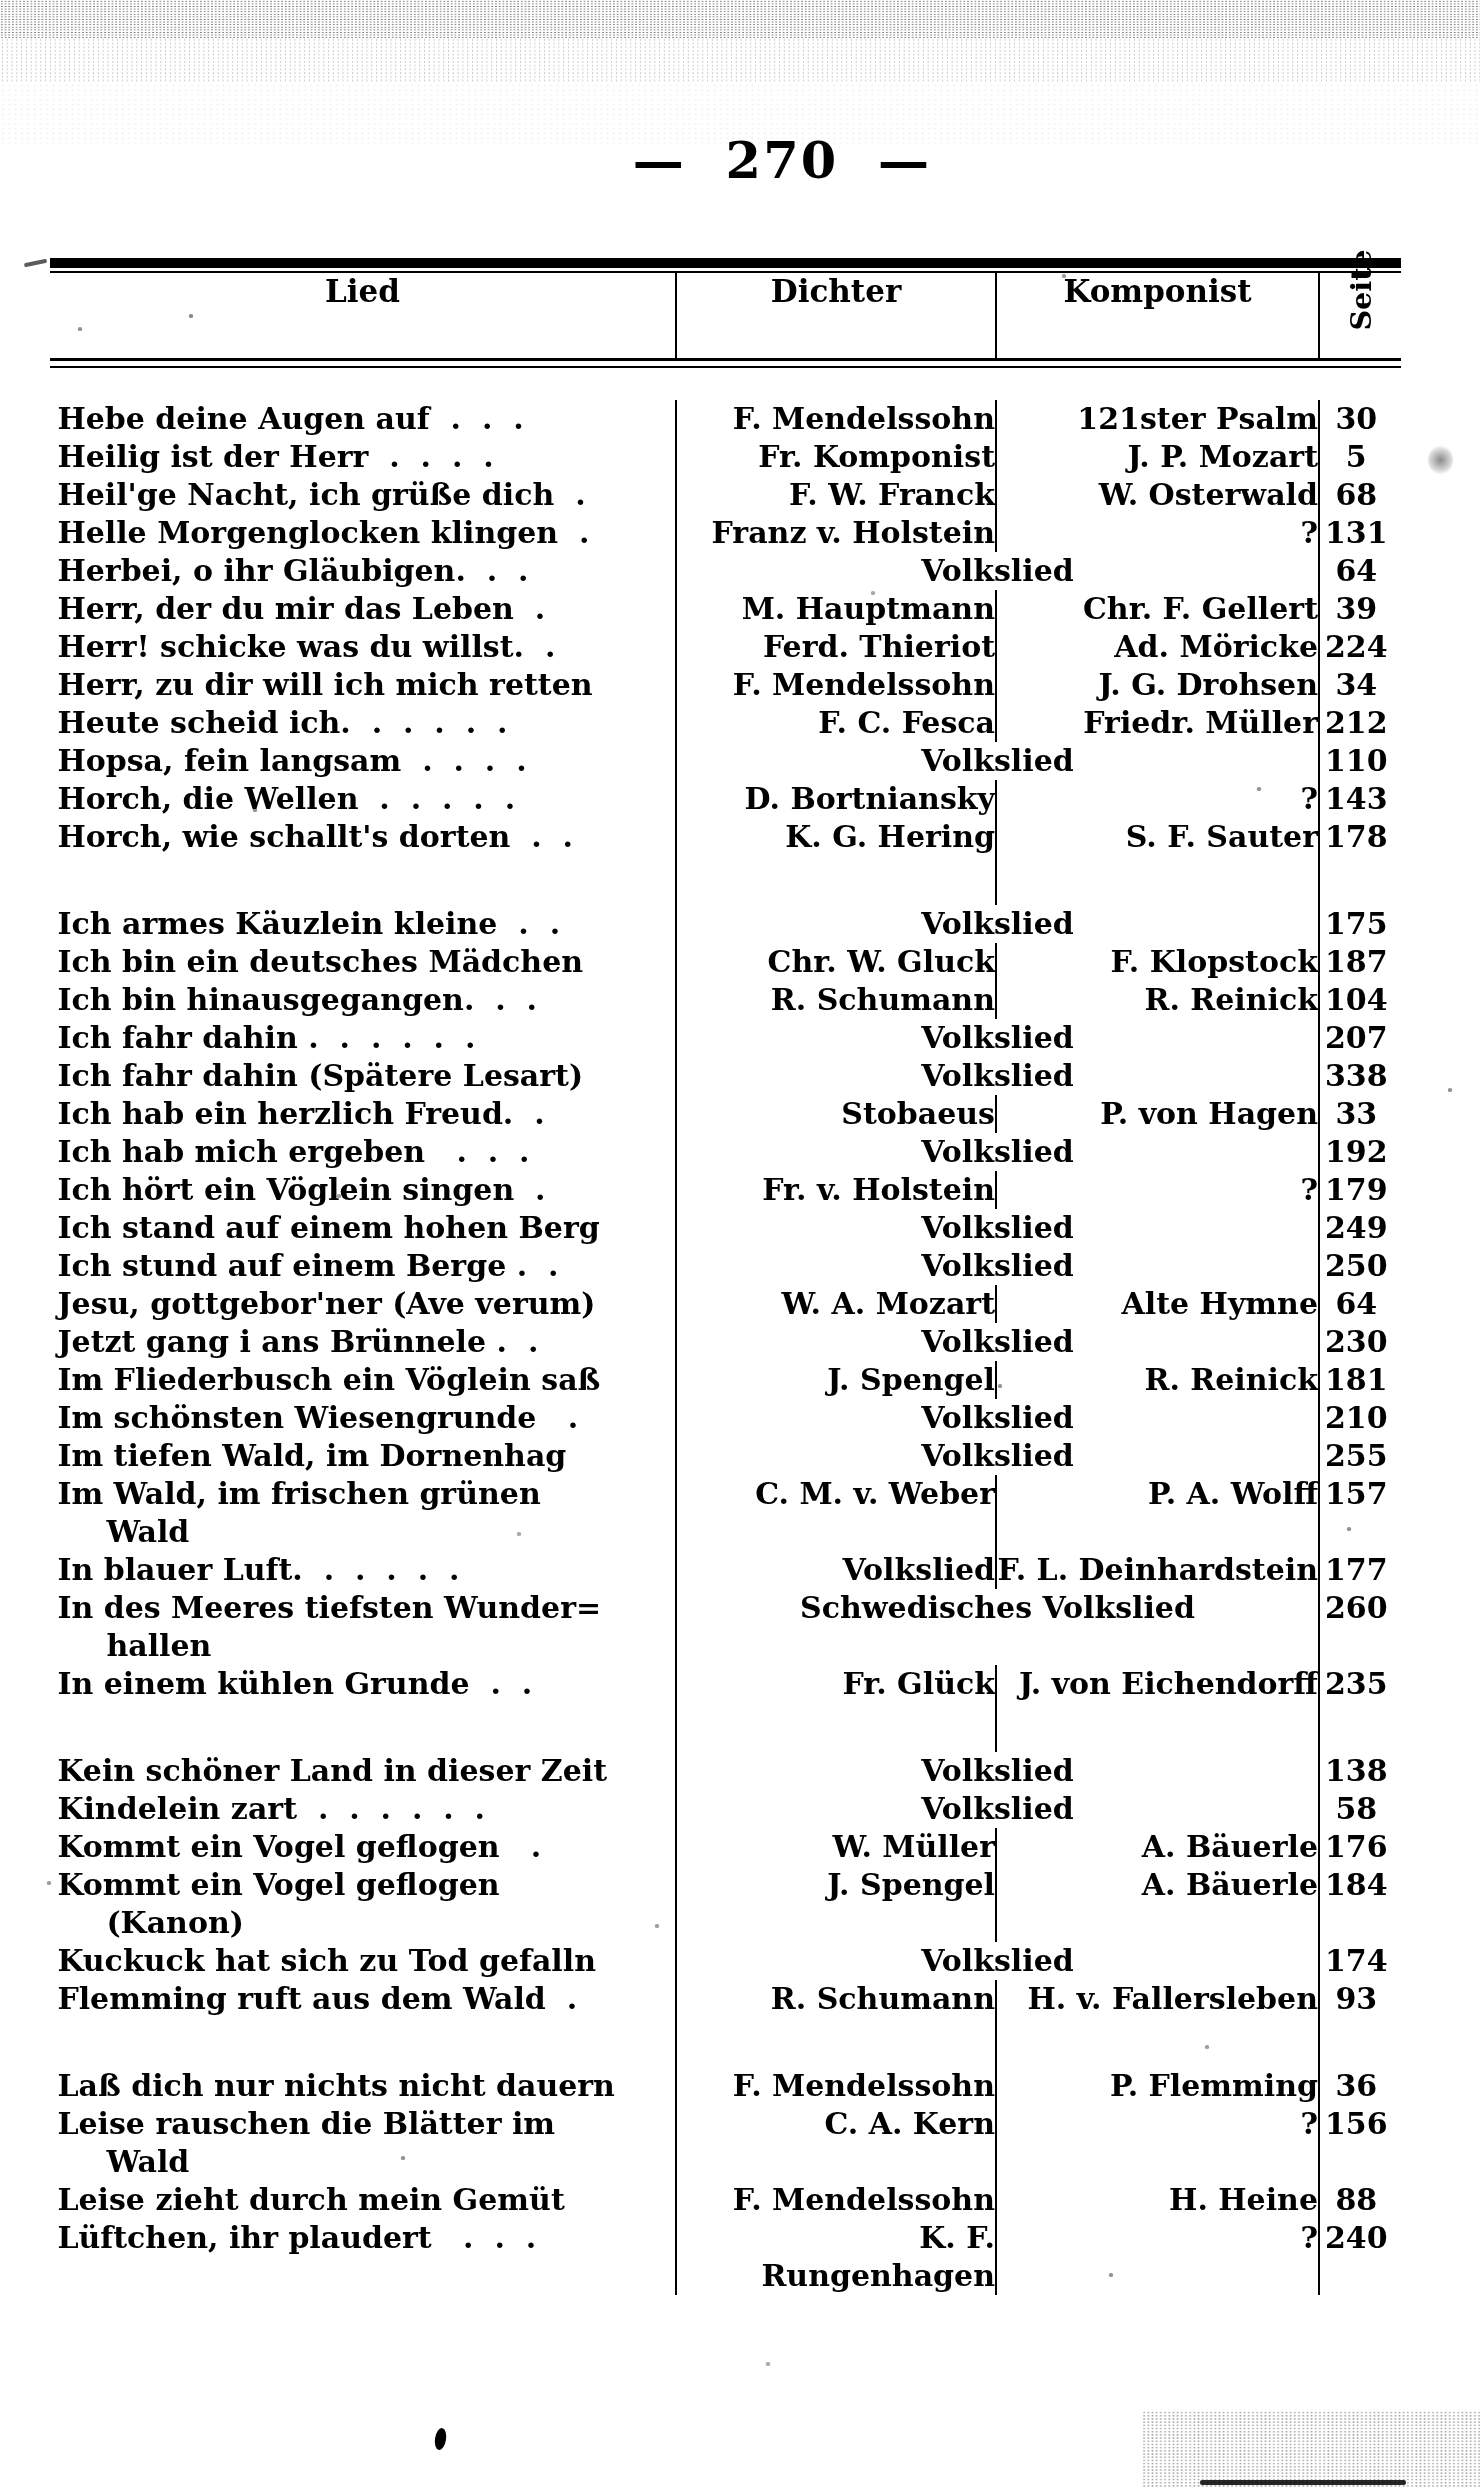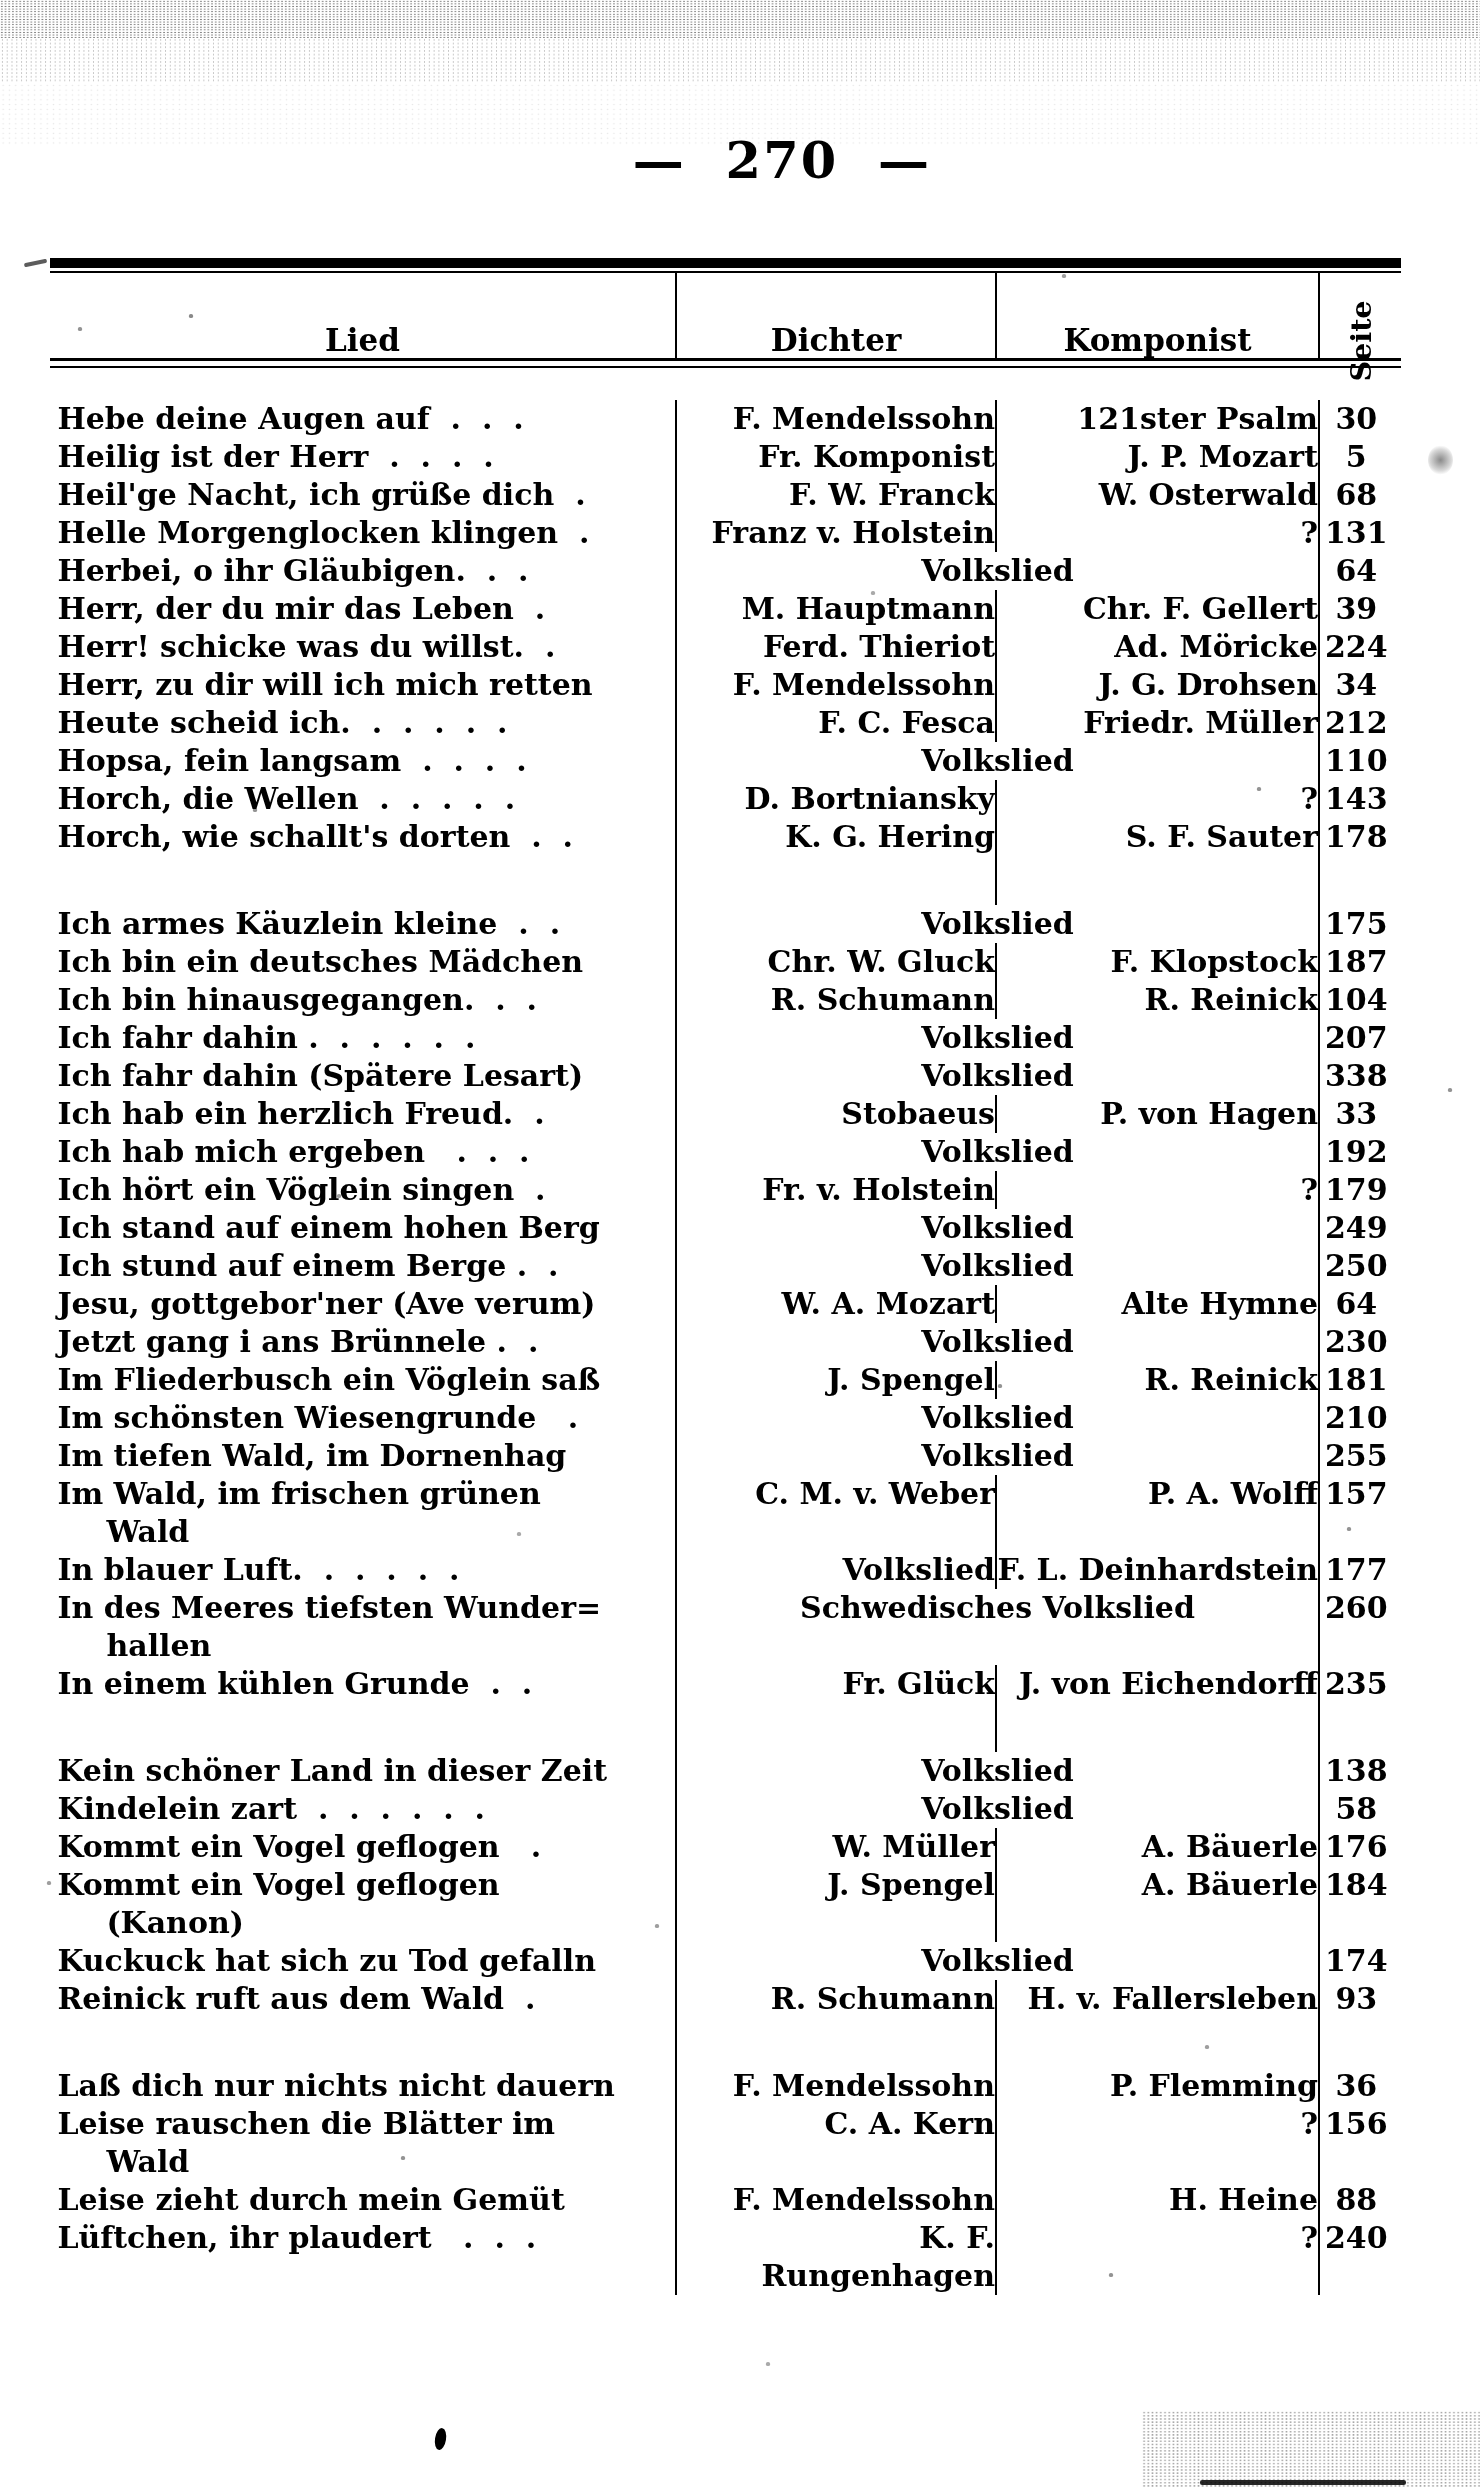--- a/index.html
+++ b/index.html
@@ -38,21 +38,21 @@
     position:absolute;top:130px;left:0;width:1480px;text-align:center;
     font-size:51px;letter-spacing:2.1px;transform:translateX(42px);white-space:pre;
   }
   
   .songtable{position:absolute;left:50px;top:258px;width:1351px}
   .rule-thick{height:9.5px;background:#000}
   .rule-thin{height:2.6px;background:#000}
   .gap6{height:3.2px}
   .gap9{height:4.8px}
   .thead{display:grid;grid-template-columns:627px 320px 323px 82px;height:85px;font-size:31px}
-  .thead .hcell{height:100%;display:flex;align-items:flex-end;justify-content:center}
+  .thead .hcell{height:100%;display:flex;align-items:flex-start;justify-content:center}
   .bdr{border-right:2.6px solid #000}
   .seite-head span{display:block;transform:rotate(-90deg);font-size:28.6px;white-space:nowrap}
   .tbody{padding-top:32px}
   .row{display:grid;grid-template-columns:627px 320px 323px 82px;font-size:30px;line-height:38px}
   .cell{min-height:38px}
   .lied{border-right:2.6px solid #000;padding-left:7.4px;white-space:pre}
   .lied .cont{padding-left:49px}
   .komp{border-right:2.6px solid #000;text-align:right}
   .dichter{border-right:2.6px solid #000;text-align:right}
   .cspan{grid-column:2/4;border-right:2.6px solid #000;text-align:center}
@@ -306,21 +306,21 @@
         <div class="cell komp">J. Spengel</div>
         <div class="cell dichter">A. Bäuerle</div>
         <div class="cell seite">184</div>
       </div>
       <div class="row">
         <div class="cell lied"><div>Kuckuck hat sich zu Tod gefalln</div></div>
         <div class="cell cspan">Volkslied</div>
         <div class="cell seite">174</div>
       </div>
       <div class="row">
-        <div class="cell lied"><div>Reinick ruft aus dem Wald  .</div></div>
+        <div class="cell lied"><div>Flemming ruft aus dem Wald  .</div></div>
         <div class="cell komp">R. Schumann</div>
         <div class="cell dichter">H. v. Fallersleben</div>
         <div class="cell seite">93</div>
       </div>
       <div class="row gap">
         <div class="cell lied"></div>
         <div class="cell komp"></div>
         <div class="cell dichter"></div>
         <div class="cell seite"></div>
       </div>

